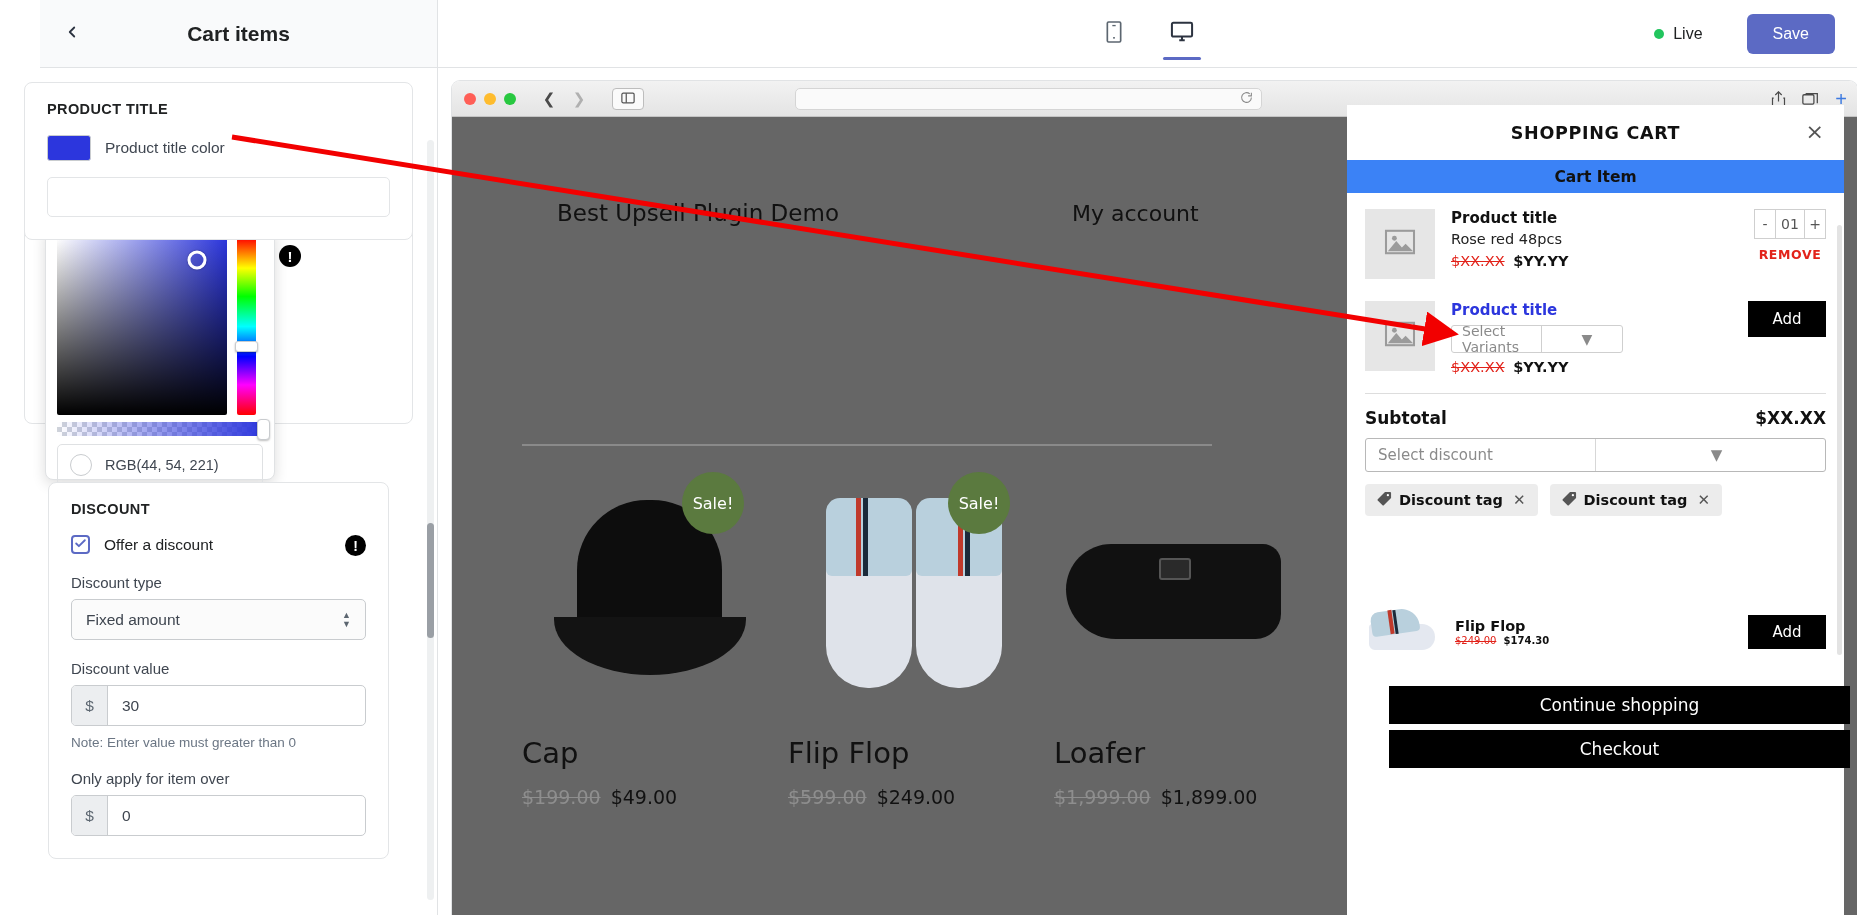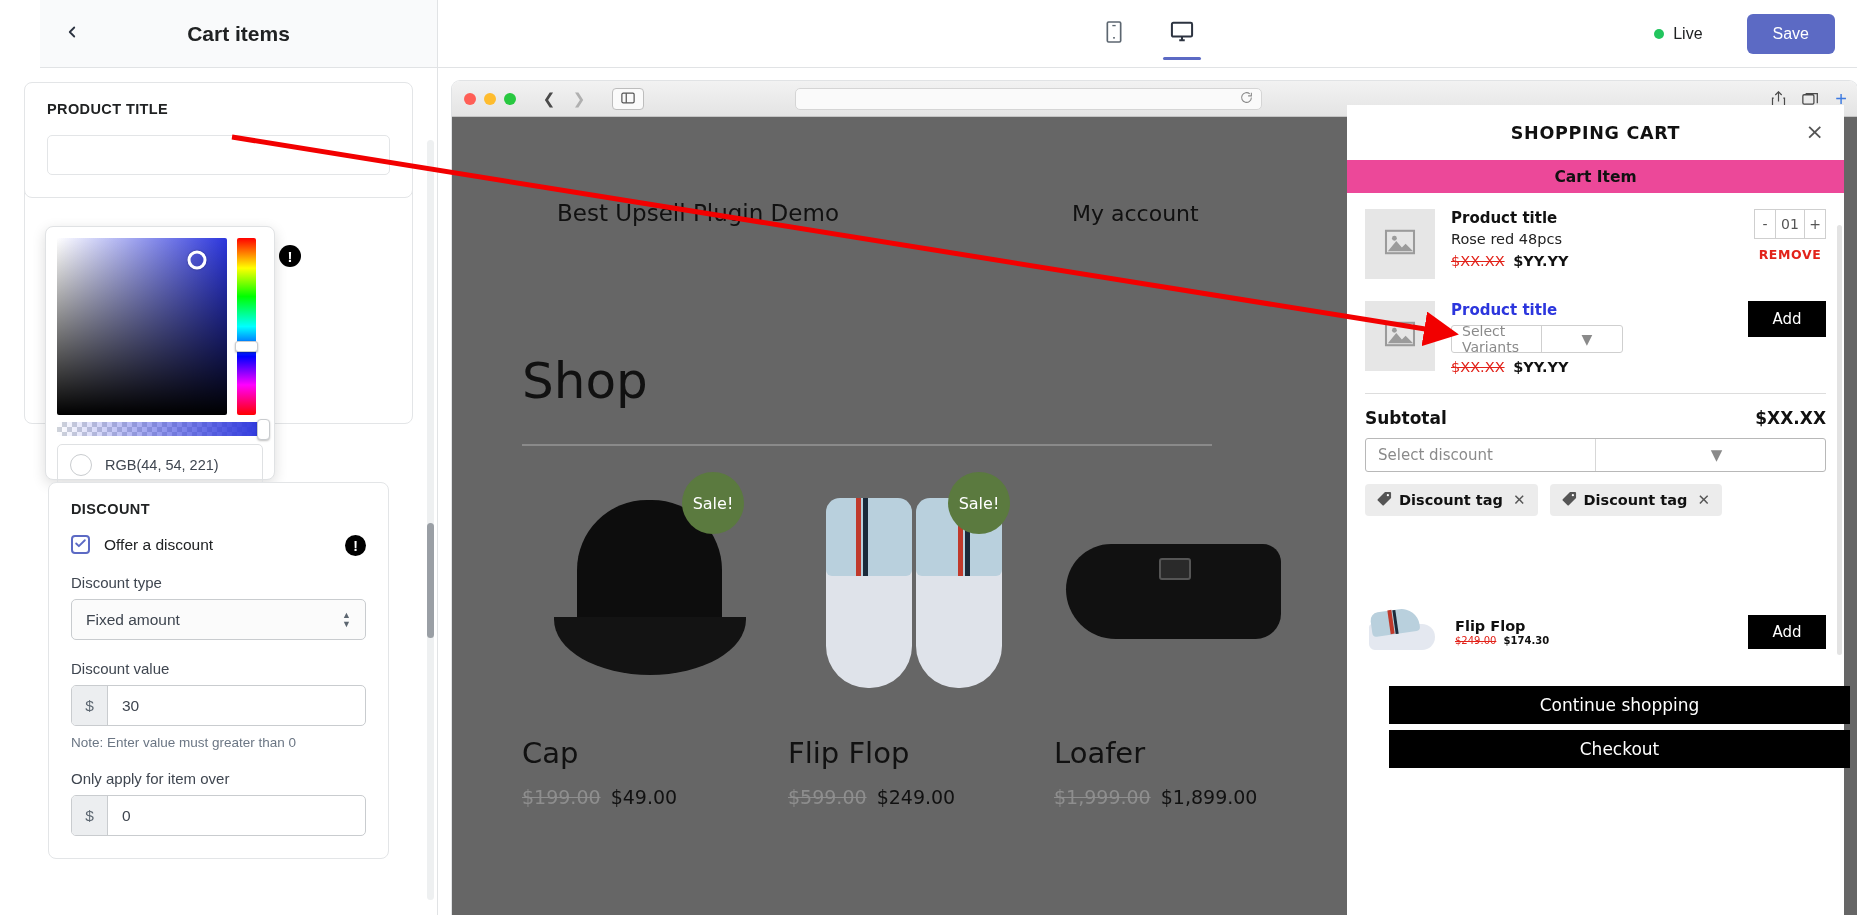--- a/index.html
+++ b/index.html
@@ -346,21 +346,21 @@
     display: flex; align-items: center; justify-content: center;
   }
   .cart-head-title {
     font-size: 17.5px; font-weight: 700; color: #111; letter-spacing: .7px;
   }
   .cart-close {
     position: absolute; right: 20px; top: 16px; font-size: 22px;
     color: #555; cursor: pointer; line-height: 1;
   }
   .cart-item-bar {
-    background: #ec4899; height: 33px; display: flex;
+    background: #3b82f6; height: 33px; display: flex;
     align-items: center; justify-content: center;
     font-size: 15.5px; font-weight: 700; color: #111;
   }
   .cart-body { padding: 0 18px; }
   .ci-row { display: flex; gap: 16px; padding: 16px 0 0 0; }
   .ci-thumb {
     width: 70px; height: 70px; background: #e6e6e6; flex: 0 0 70px;
     display: flex; align-items: center; justify-content: center;
   }
   .ci-thumb svg { stroke: #9b9b9b; }
@@ -473,20 +473,24 @@
 
     <div class="lp-scrollarea">
 
       <div class="card-behind">
         <div class="behind-info">!</div>
         <div class="behind-text">lor</div>
       </div>
 
       <div class="card" style="position:relative; z-index:2;">
         <div class="section-title">PRODUCT TITLE</div>
+        <div class="color-row">
+          <div class="color-swatch" style="background:#2c36dd"></div>
+          <div class="color-label">Product title color</div>
+        </div>
         <div class="ghost-field"></div>
       </div>
 
       <div class="picker">
         <div class="picker-main">
           <div class="sat-box">
             <div class="sat-knob"></div>
           </div>
           <div class="hue-bar">
             <div class="hue-knob"></div>
@@ -623,21 +627,20 @@
           <span class="chrome-ic" style="color:#3d7ae0;font-size:20px;line-height:14px;">+</span>
         </div>
       </div>
 
       <div class="page">
         <div class="site-nav">
           <div class="site-title">Best Upsell Plugin Demo</div>
           <div class="my-account">My account</div>
         </div>
 
-        <div class="shop-h">Shop</div>
         <div class="shop-rule"></div>
 
         <div class="products">
 
           <div class="prod">
             <div class="prod-img">
               <div class="cap-crown"></div>
               <div class="cap-brim"></div>
               <div class="sale-badge" style="left:160px;">Sale!</div>
             </div>

